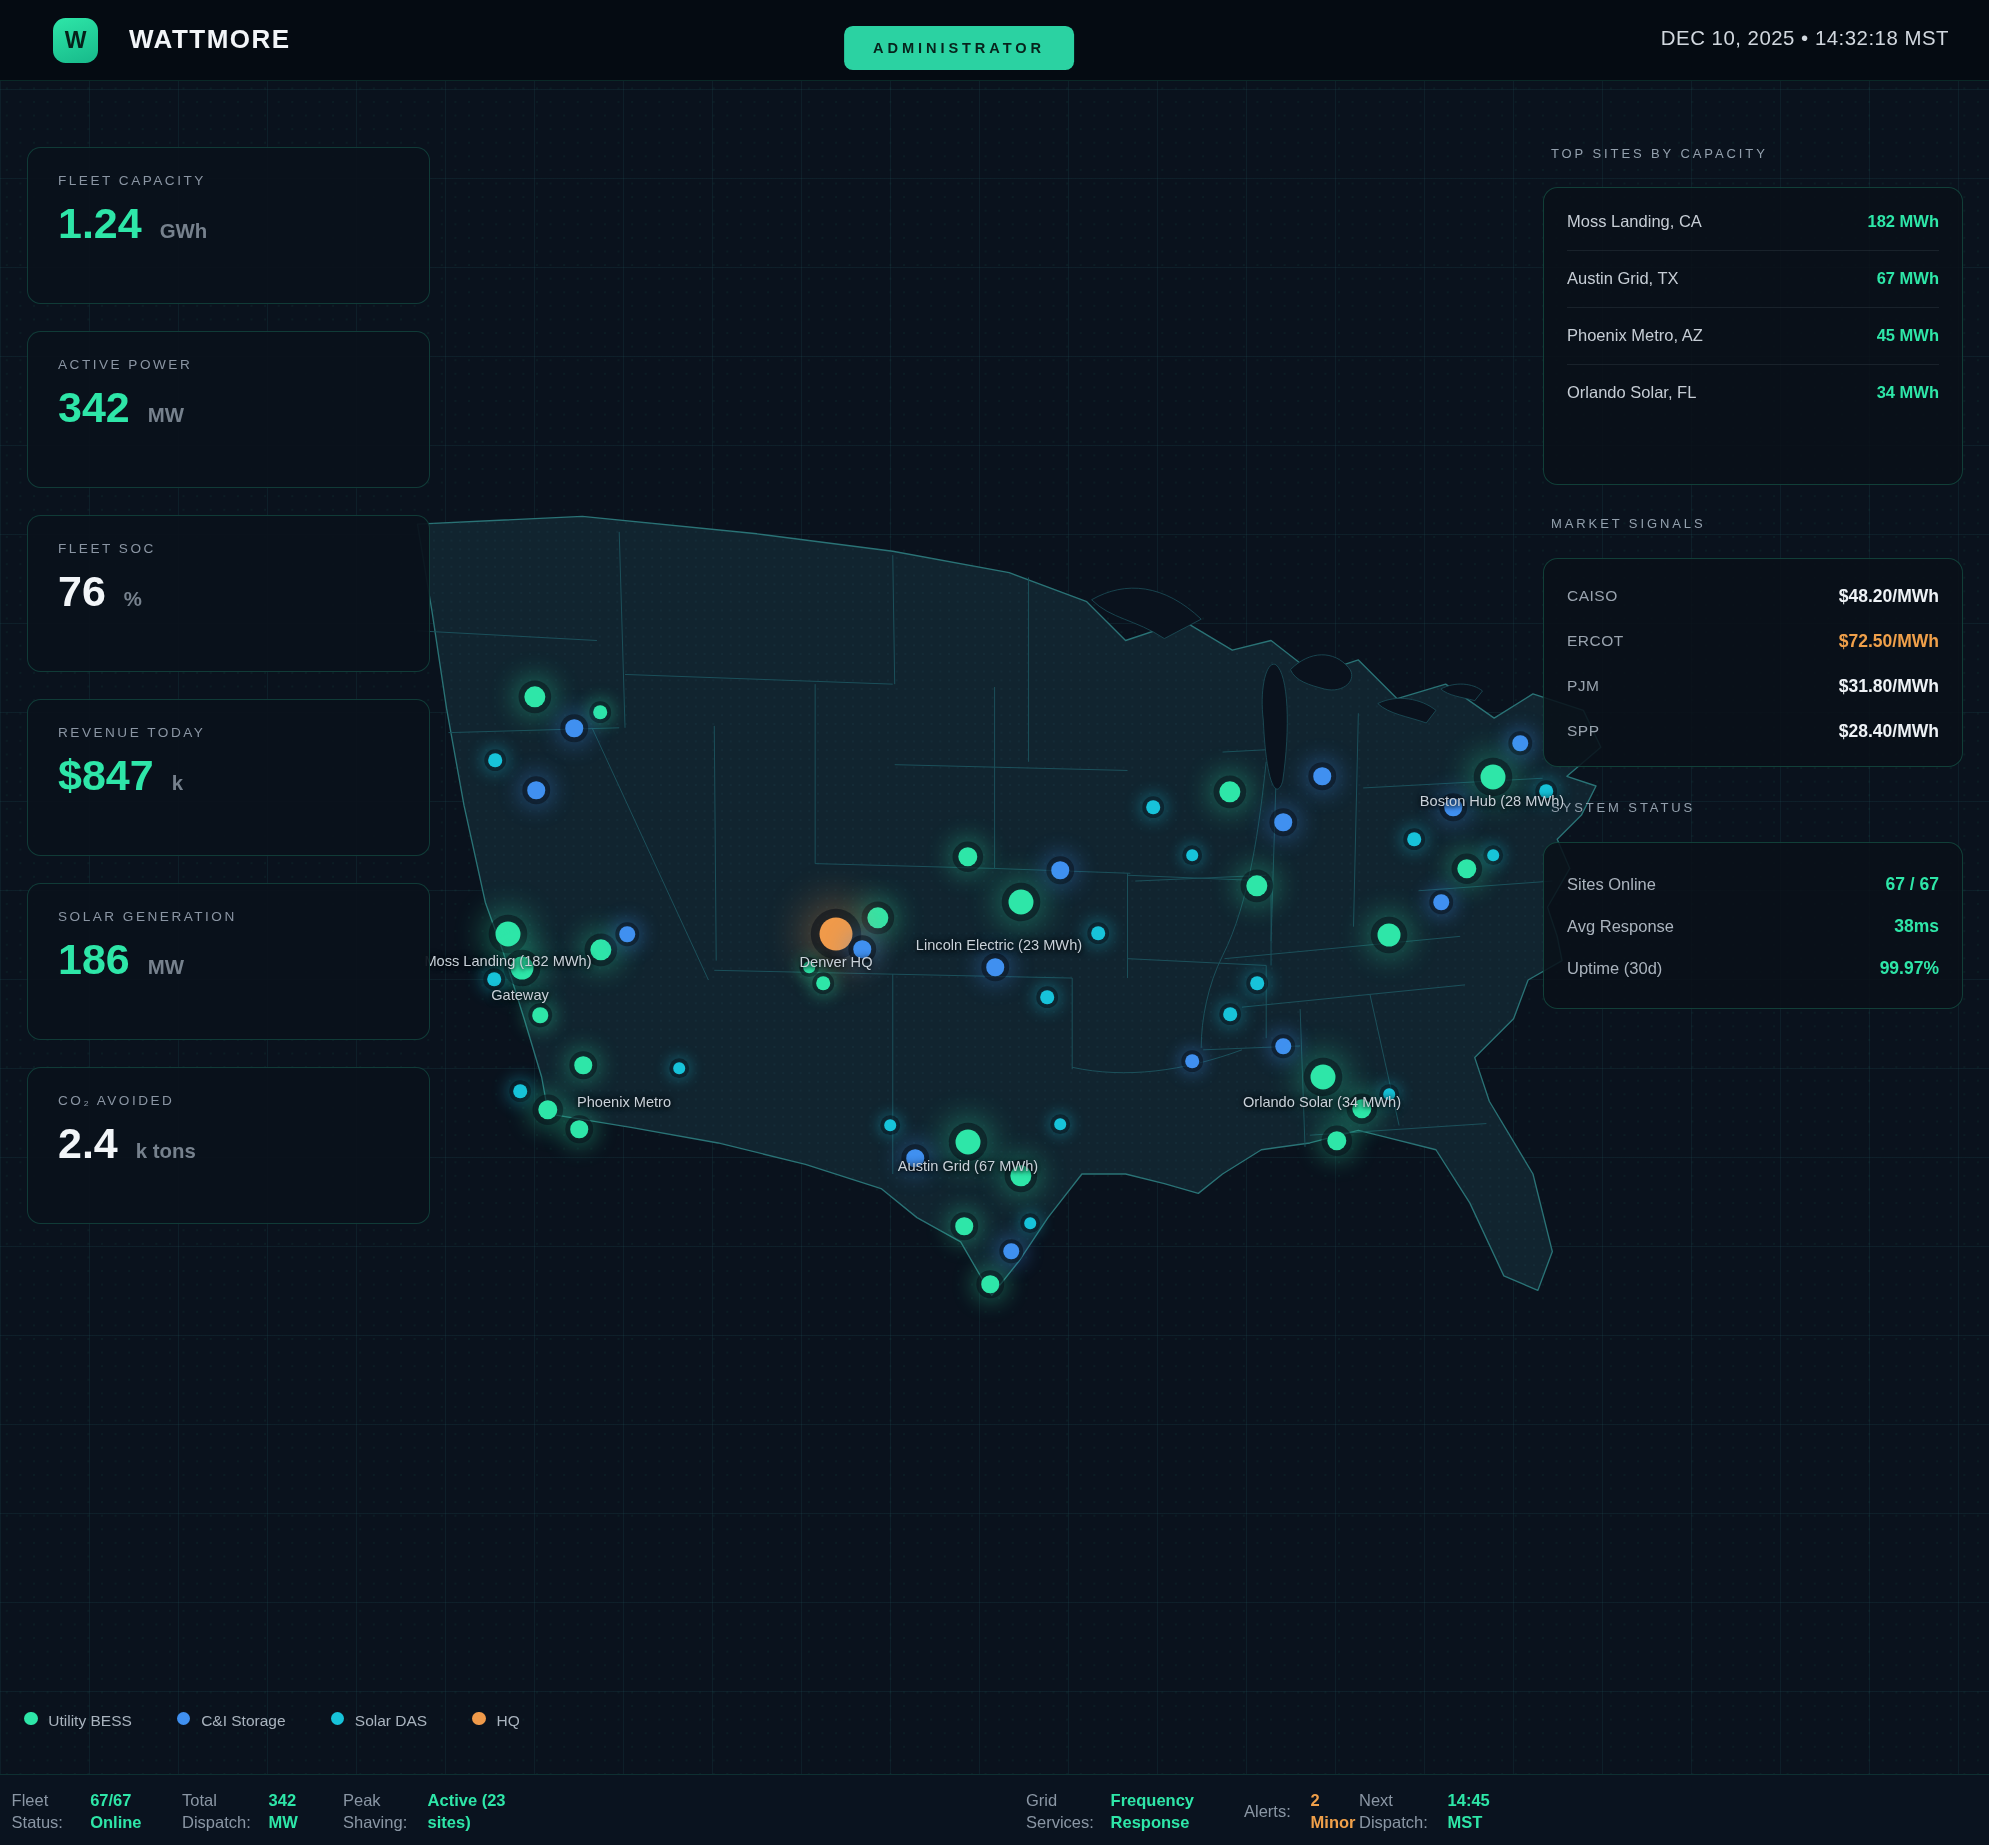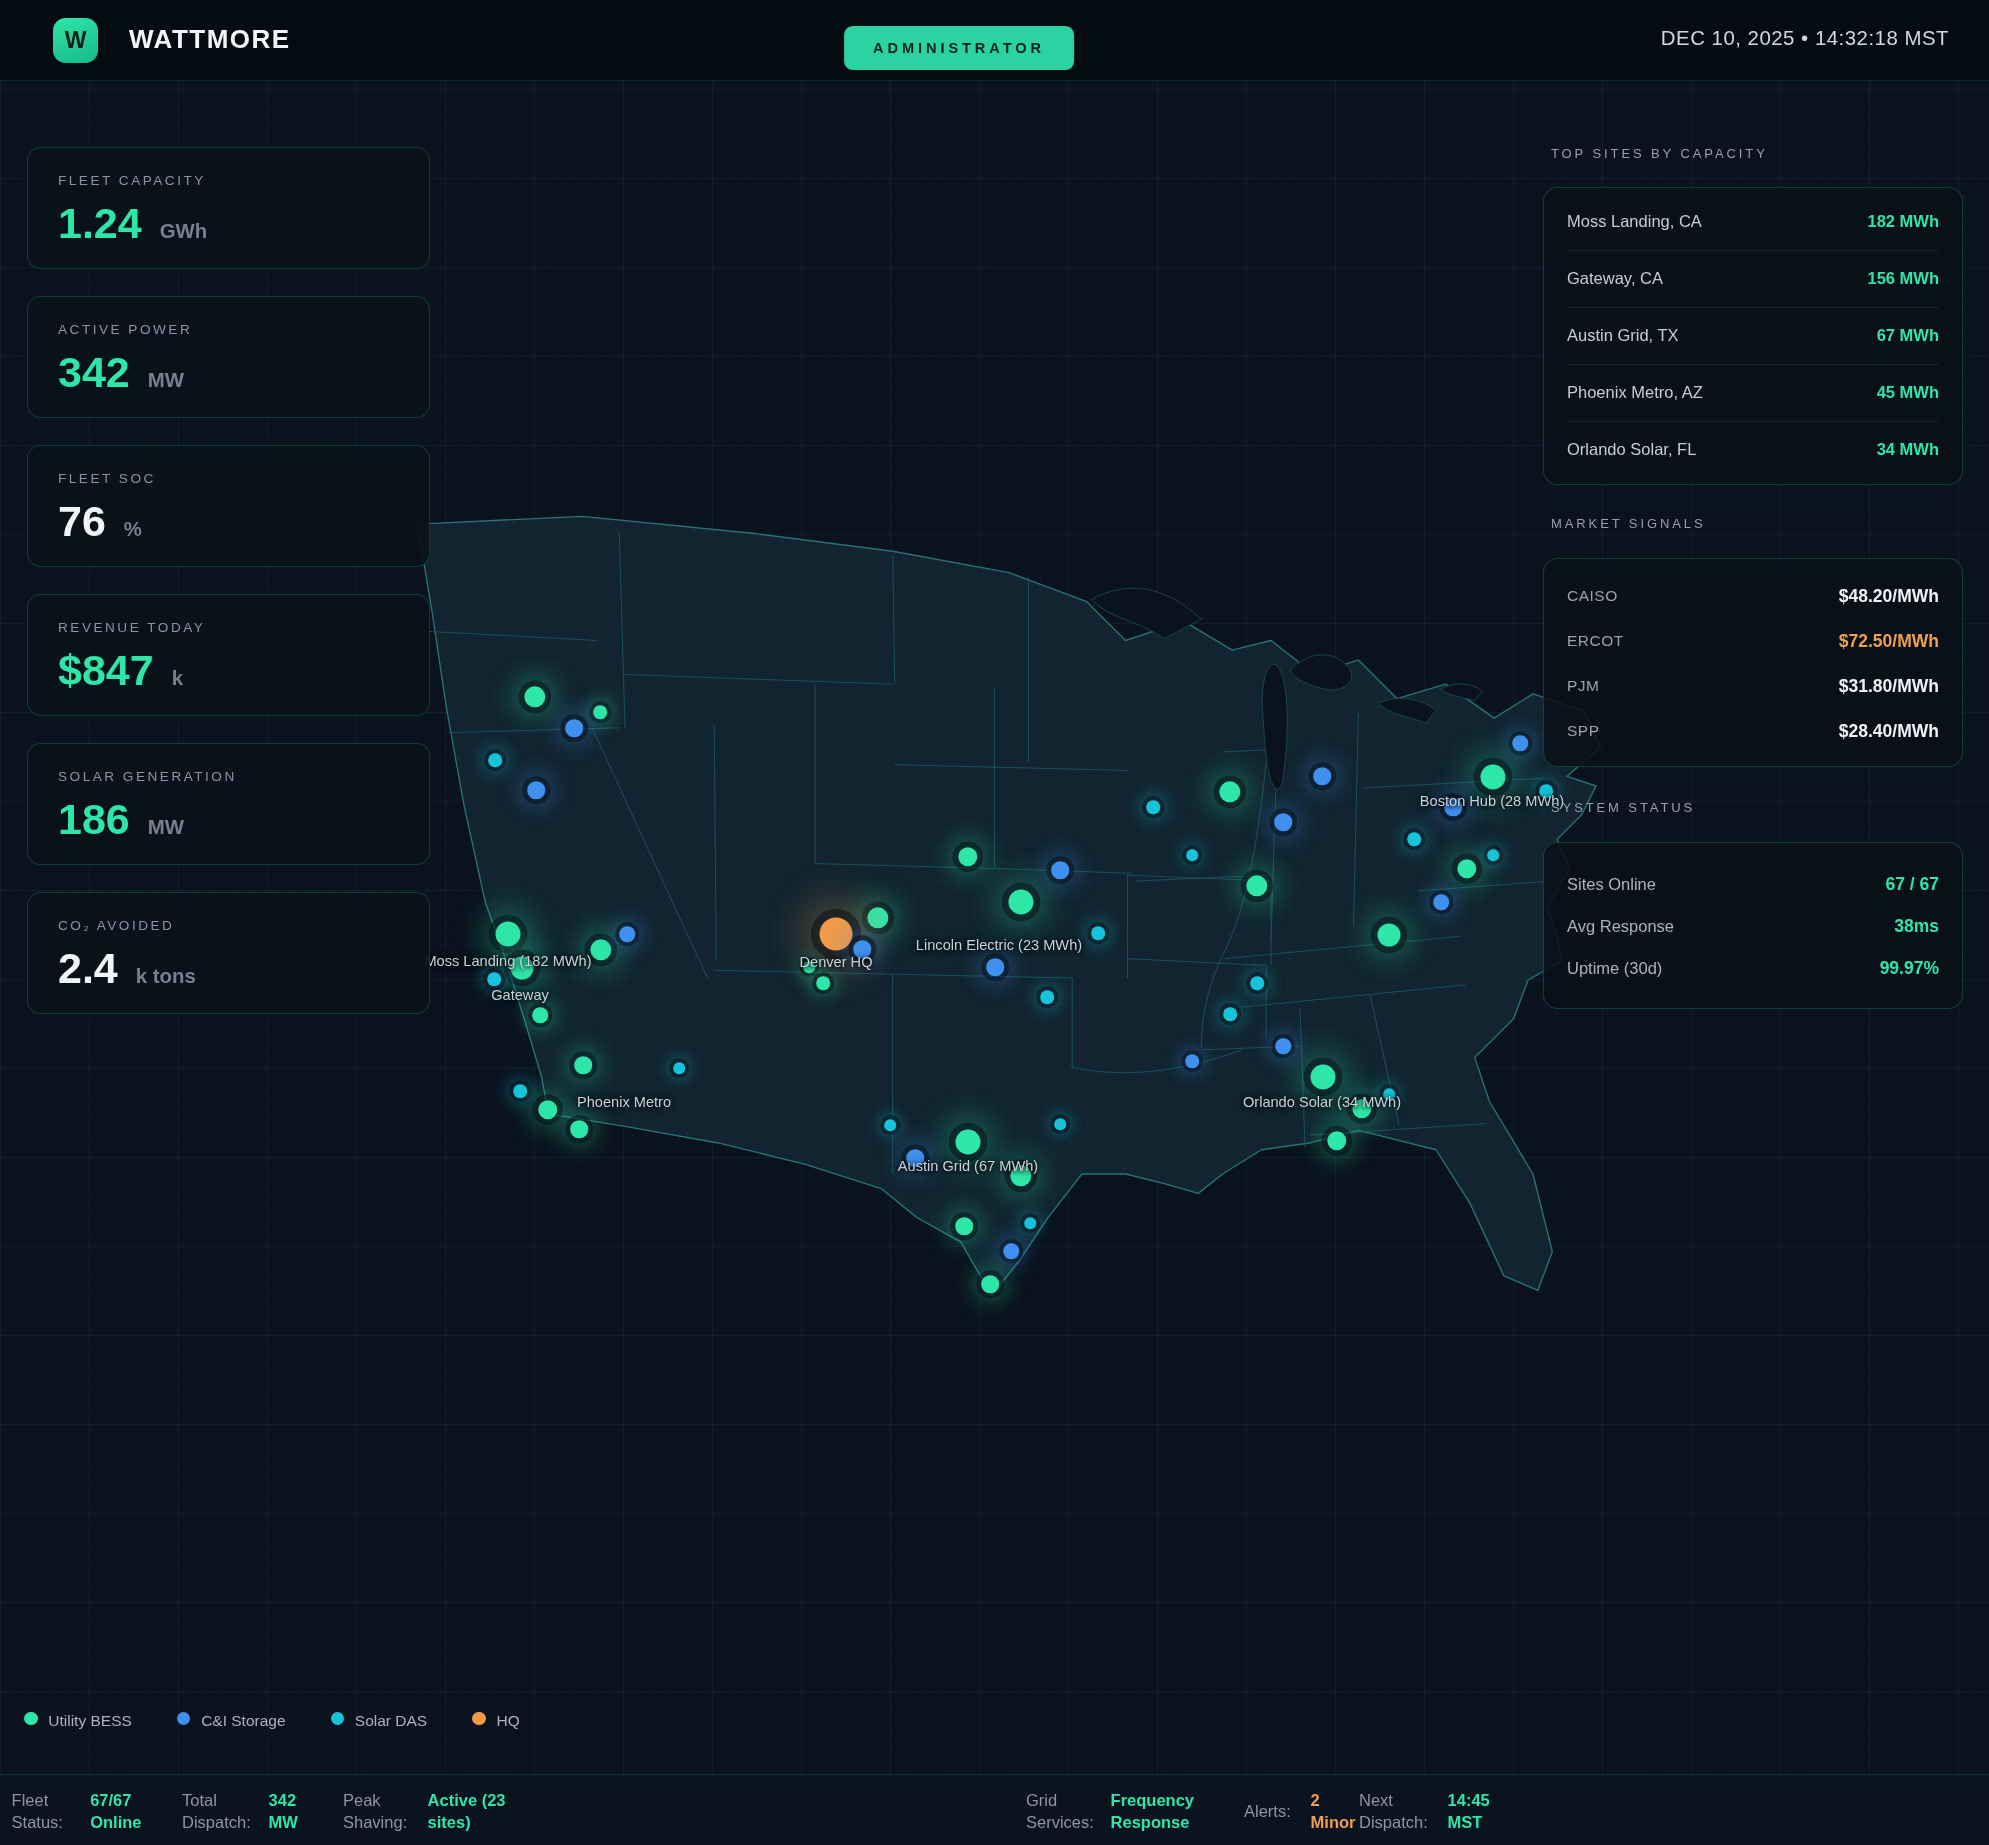--- a/index.html
+++ b/index.html
@@ -16,21 +16,21 @@
           border-bottom:1px solid rgba(46,230,168,0.14);z-index:40;}
   .logo{position:absolute;left:53px;top:17.5px;width:45px;height:45px;border-radius:12.6px;
         background:linear-gradient(160deg,#2ee6a8,#17b98a);display:flex;align-items:center;justify-content:center;
         color:#062019;font-size:23px;font-weight:bold;}
   .app-name{position:absolute;left:129px;top:24px;font-size:26px;font-weight:bold;color:#f2f5f8;letter-spacing:1.5px;}
   .badge{position:absolute;left:959px;top:26px;transform:translateX(-50%);height:44px;line-height:44px;
          padding:0 29px;border-radius:8.7px;background:#2bd2a2;color:#07231c;font-size:14.6px;font-weight:bold;letter-spacing:3.9px;}
   .datetime{position:absolute;right:40px;top:27px;font-size:20.4px;color:#d2d8df;letter-spacing:0.5px;}
   
   .kpi-col{position:absolute;left:27px;top:147px;width:403px;display:flex;flex-direction:column;gap:27px;z-index:30;}
-  .kpi-card{height:122px;background:rgba(10,17,27,0.93);border:1px solid rgba(46,230,168,0.20);
+  .kpi-card{height:157px;background:rgba(10,17,27,0.93);border:1px solid rgba(46,230,168,0.20);
             border-radius:13.6px;padding:25px 0 0 30px;box-sizing:border-box;}
   .kpi-label{font-size:13.6px;color:#8a95a3;letter-spacing:2.5px;}
   .kpi-value-row{margin-top:13.6px;display:flex;align-items:baseline;gap:18px;}
   .kpi-value{font-size:43px;font-weight:bold;line-height:1;}
   .kpi-value.accent{color:#2ee6a8;}
   .kpi-value.white{color:#f2f5f8;}
   .kpi-unit{font-size:20.4px;font-weight:bold;color:#76818d;}
   
   .side-header{position:absolute;left:1551px;width:417px;font-size:13px;color:#93a0ad;letter-spacing:2.9px;z-index:31;}
   .side-panel{position:absolute;left:1543px;width:420px;background:rgba(9,16,25,0.86);
@@ -270,24 +270,20 @@
     </div>
 
   <div class="side-header" style="top:146px">TOP SITES BY CAPACITY</div>
   <div class="side-panel" style="top:187px;height:298px">
     <div id="top-sites-rows" class="panel-inner">
         <div class="site-row">
           <span class="site-name">Moss Landing, CA</span>
           <span class="site-value">182 MWh</span>
         </div>
         <div class="site-row">
-          <span class="site-name">Gateway, CA</span>
-          <span class="site-value">156 MWh</span>
-        </div>
-        <div class="site-row">
           <span class="site-name">Austin Grid, TX</span>
           <span class="site-value">67 MWh</span>
         </div>
         <div class="site-row">
           <span class="site-name">Phoenix Metro, AZ</span>
           <span class="site-value">45 MWh</span>
         </div>
         <div class="site-row">
           <span class="site-name">Orlando Solar, FL</span>
           <span class="site-value">34 MWh</span>

